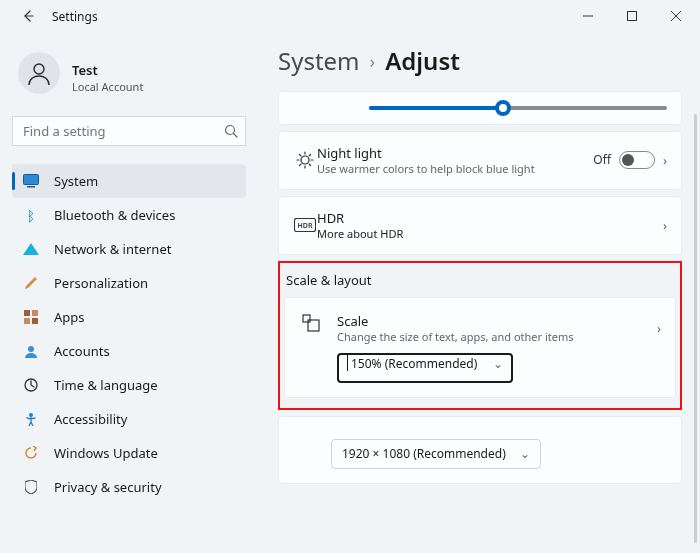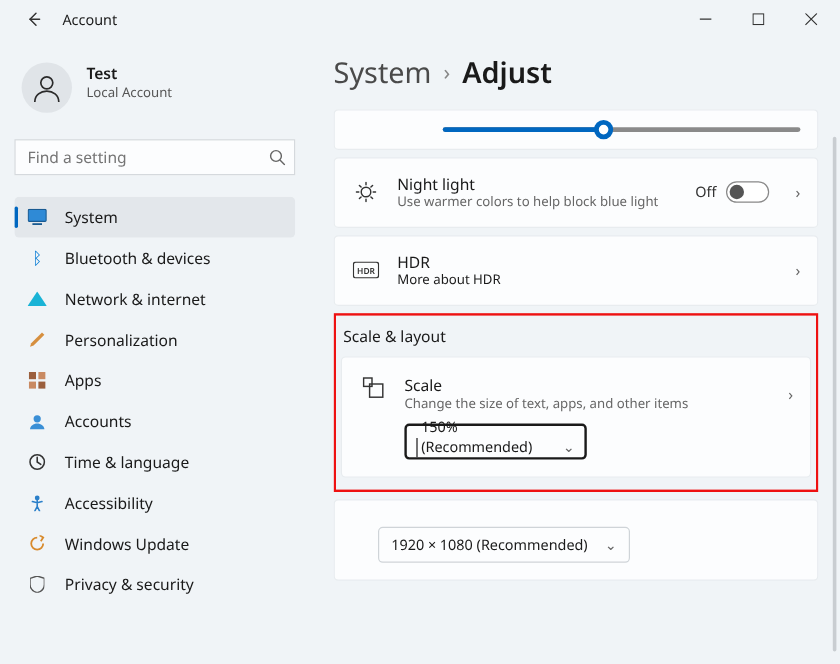--- a/index.html
+++ b/index.html
@@ -4,76 +4,76 @@
 <style>
 *{box-sizing:border-box;margin:0;padding:0;font-family:"Segoe UI",system-ui,sans-serif}
 body{background:#f0f4f7;width:700px;height:553px;overflow:hidden;color:#1a1a1a;font-size:13px}
 .titlebar{height:32px;display:flex;align-items:center;padding:0 2px 0 16px}
 .back-btn{width:24px;height:24px;display:flex;align-items:center;justify-content:center;cursor:pointer;margin-right:12px}
 .title{font-size:12px;flex:1}
 .win-controls{display:flex}
 .win-btn{width:44px;height:32px;display:flex;align-items:center;justify-content:center;cursor:pointer}
 .content{display:flex;height:calc(100% - 32px)}
 .sidebar{width:258px;padding:12px 12px 0 12px;display:flex;flex-direction:column}
-.user-row{display:flex;align-items:flex-start;gap:12px;padding:8px 6px;margin-bottom:14px}
+.user-row{display:flex;align-items:flex-end;gap:12px;padding:8px 6px;margin-bottom:14px}
 .avatar{width:42px;height:42px;border-radius:50%;background:#e0e4e8;display:flex;align-items:center;justify-content:center}
 .user-name{font-weight:600;font-size:13px}
 .user-sub{font-size:11px;color:#555}
 .search-wrap{position:relative;margin-bottom:18px}
 .search{width:100%;height:30px;border:1px solid #d5d9dd;background:#fcfdfe;border-radius:0;padding:0 30px 0 10px;font-size:13px;outline:none}
 .search-icon{position:absolute;right:8px;top:50%;transform:translateY(-50%)}
 .nav{flex:1;overflow-y:auto}
 .nav-item{display:flex;align-items:center;height:34px;padding:0 10px;border-radius:4px;cursor:pointer;gap:14px;font-size:13px;position:relative}
 .nav-item.active{background:#e3e7eb}
 .nav-item.active::before{content:"";position:absolute;left:0;top:8px;bottom:8px;width:3px;background:#0067c0;border-radius:2px}
 .nav-icon{width:18px;height:18px;display:flex;align-items:center;justify-content:center;font-size:14px}
 .main{flex:1;padding:12px 18px 0 20px;overflow:hidden;position:relative}
 .crumbs{display:flex;align-items:center;gap:10px;margin-bottom:14px}
 .crumb-sys{font-size:24px;color:#4a4a4a}
 .crumb-sep{font-size:18px;color:#888}
 .crumb-cur{font-size:24px;font-weight:600}
 .scroll-area{height:calc(100% - 52px);overflow:hidden}
-.card{background:#fcfdfe;border:1px solid #e8ecef;border-radius:4px;margin-bottom:6px;padding:12px 14px;display:flex;align-items:center;gap:14px}
+.card{background:#fcfdfe;border:1px solid #e8ecef;border-radius:4px;margin-bottom:6px;padding:12px 14px;display:flex;align-items:center;gap:0}
 .slider-card{padding:14px 14px 14px 90px}
 .track{flex:1;height:4px;background:#8a8a8a;border-radius:2px;position:relative}
 .track::before{content:"";position:absolute;left:0;top:0;bottom:0;width:45%;background:#0067c0;border-radius:2px}
 .thumb{position:absolute;left:45%;top:50%;transform:translate(-50%,-50%);width:16px;height:16px;border-radius:50%;background:#fff;border:4px solid #0067c0}
 .card-icon{width:24px;display:flex;justify-content:center;color:#333}
 .card-body{flex:1}
 .card-title{font-size:13px}
 .card-sub{font-size:11px;color:#666;line-height:1.35}
 .card-sub strong{color:#1a1a1a;font-weight:400}
 .toggle{display:flex;align-items:flex-start;gap:8px}
 .toggle-txt{font-size:12px;color:#333}
 .switch{width:36px;height:18px;border-radius:9px;background:#fff;border:1px solid #888;position:relative}
 .switch::after{content:"";position:absolute;left:2px;top:2px;width:12px;height:12px;border-radius:50%;background:#555}
 .chev{color:#666;margin-left:8px}
 .section-title{font-size:13px;font-weight:400;margin:14px 0 8px 2px}
 .hl-box{border:2px solid #e11;padding:4px;margin-top:6px;margin-bottom:6px}
 .hl-box .section-title{margin-top:4px}
 .scale-card{display:block;padding:14px}
 .scale-head{display:flex;align-items:flex-start;gap:14px}
-.combo{margin-top:8px;margin-left:38px;width:152px;height:30px;border:2px solid #1a1a1a;border-radius:4px;background:#fcfdfe;display:flex;align-items:flex-end;padding:0 8px;cursor:pointer;font-size:12px}
+.combo{margin-top:8px;margin-left:38px;width:176px;height:30px;border:2px solid #1a1a1a;border-radius:4px;background:#fcfdfe;display:flex;align-items:flex-start;padding:0 8px;cursor:pointer;font-size:12px}
 .combo .cursor{display:inline-block;width:1px;height:16px;background:#1a1a1a;margin-right:3px}
 .combo-chev{margin-left:auto;color:#666}
-.res-combo{margin-top:8px;margin-left:22px;width:210px;height:30px;border:1px solid #cfd4d8;border-radius:4px;background:#fcfdfe;display:flex;align-items:center;padding:0 10px;cursor:pointer;font-size:12px}
+.res-combo{margin-top:8px;margin-left:38px;width:210px;height:30px;border:1px solid #cfd4d8;border-radius:4px;background:#fcfdfe;display:flex;align-items:center;padding:0 10px;cursor:pointer;font-size:12px}
 svg{display:block}
 .vscroll{position:absolute;right:3px;top:82px;bottom:10px;width:3px;background:#c9cdd1;border-radius:2px}
 </style>
 </head>
 <body>
 
 <div class="titlebar">
   <div class="back-btn">
     <svg width="14" height="14" viewBox="0 0 14 14">
         <path d="M9 2 4 7l5 5" stroke="#333" stroke-width="1.2" fill="none" stroke-linecap="round" stroke-linejoin="round"></path>
         <path d="M4 7h8" stroke="#333" stroke-width="1.2" stroke-linecap="round"></path>
       </svg>
   </div>
-  <div class="title">Account</div>
+  <div class="title">Settings</div>
   <div class="win-controls">
     <div class="win-btn">
         <svg width="10" height="10" viewBox="0 0 10 10">
           <path d="M0 5h10" stroke="#333" stroke-width="1"></path>
         </svg>
       </div>
     <div class="win-btn">
         <svg width="10" height="10" viewBox="0 0 10 10">
           <rect x=".5" y=".5" width="9" height="9" stroke="#333" fill="none"></rect>
         </svg>

